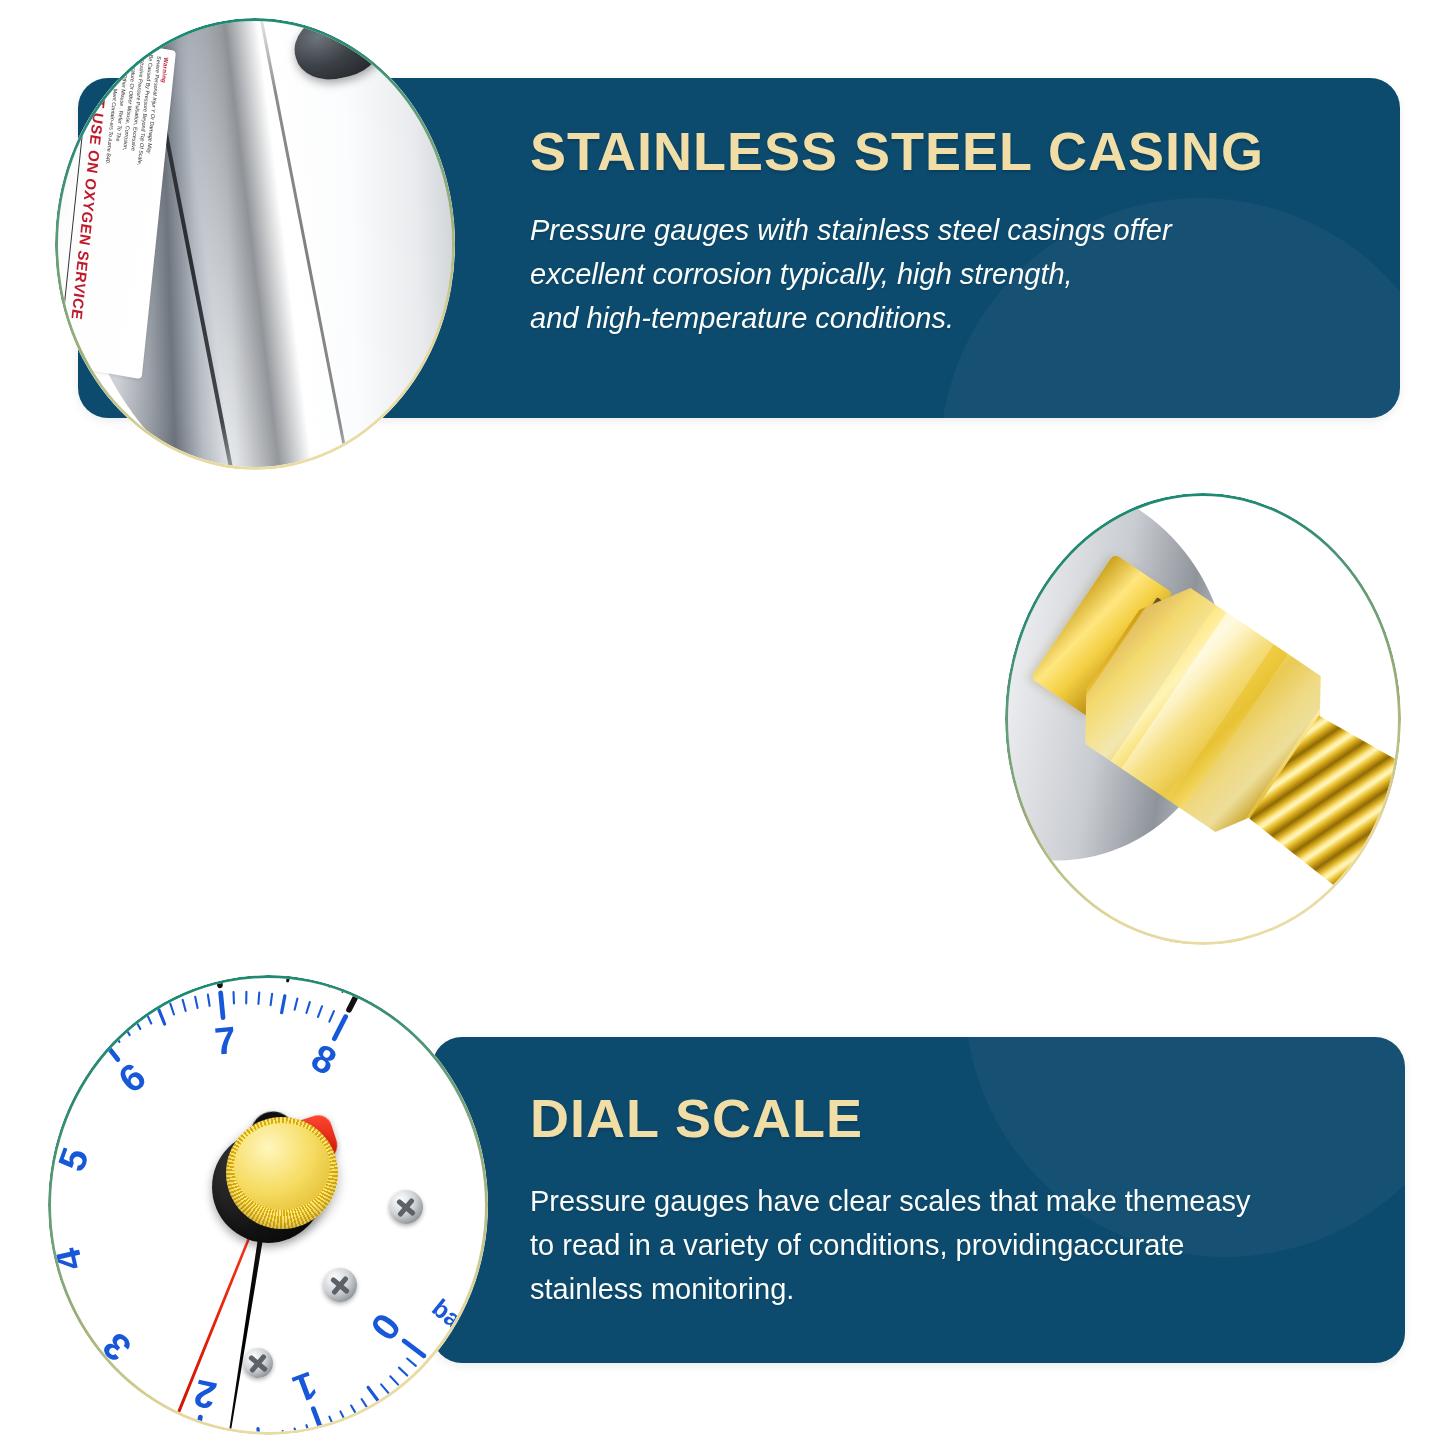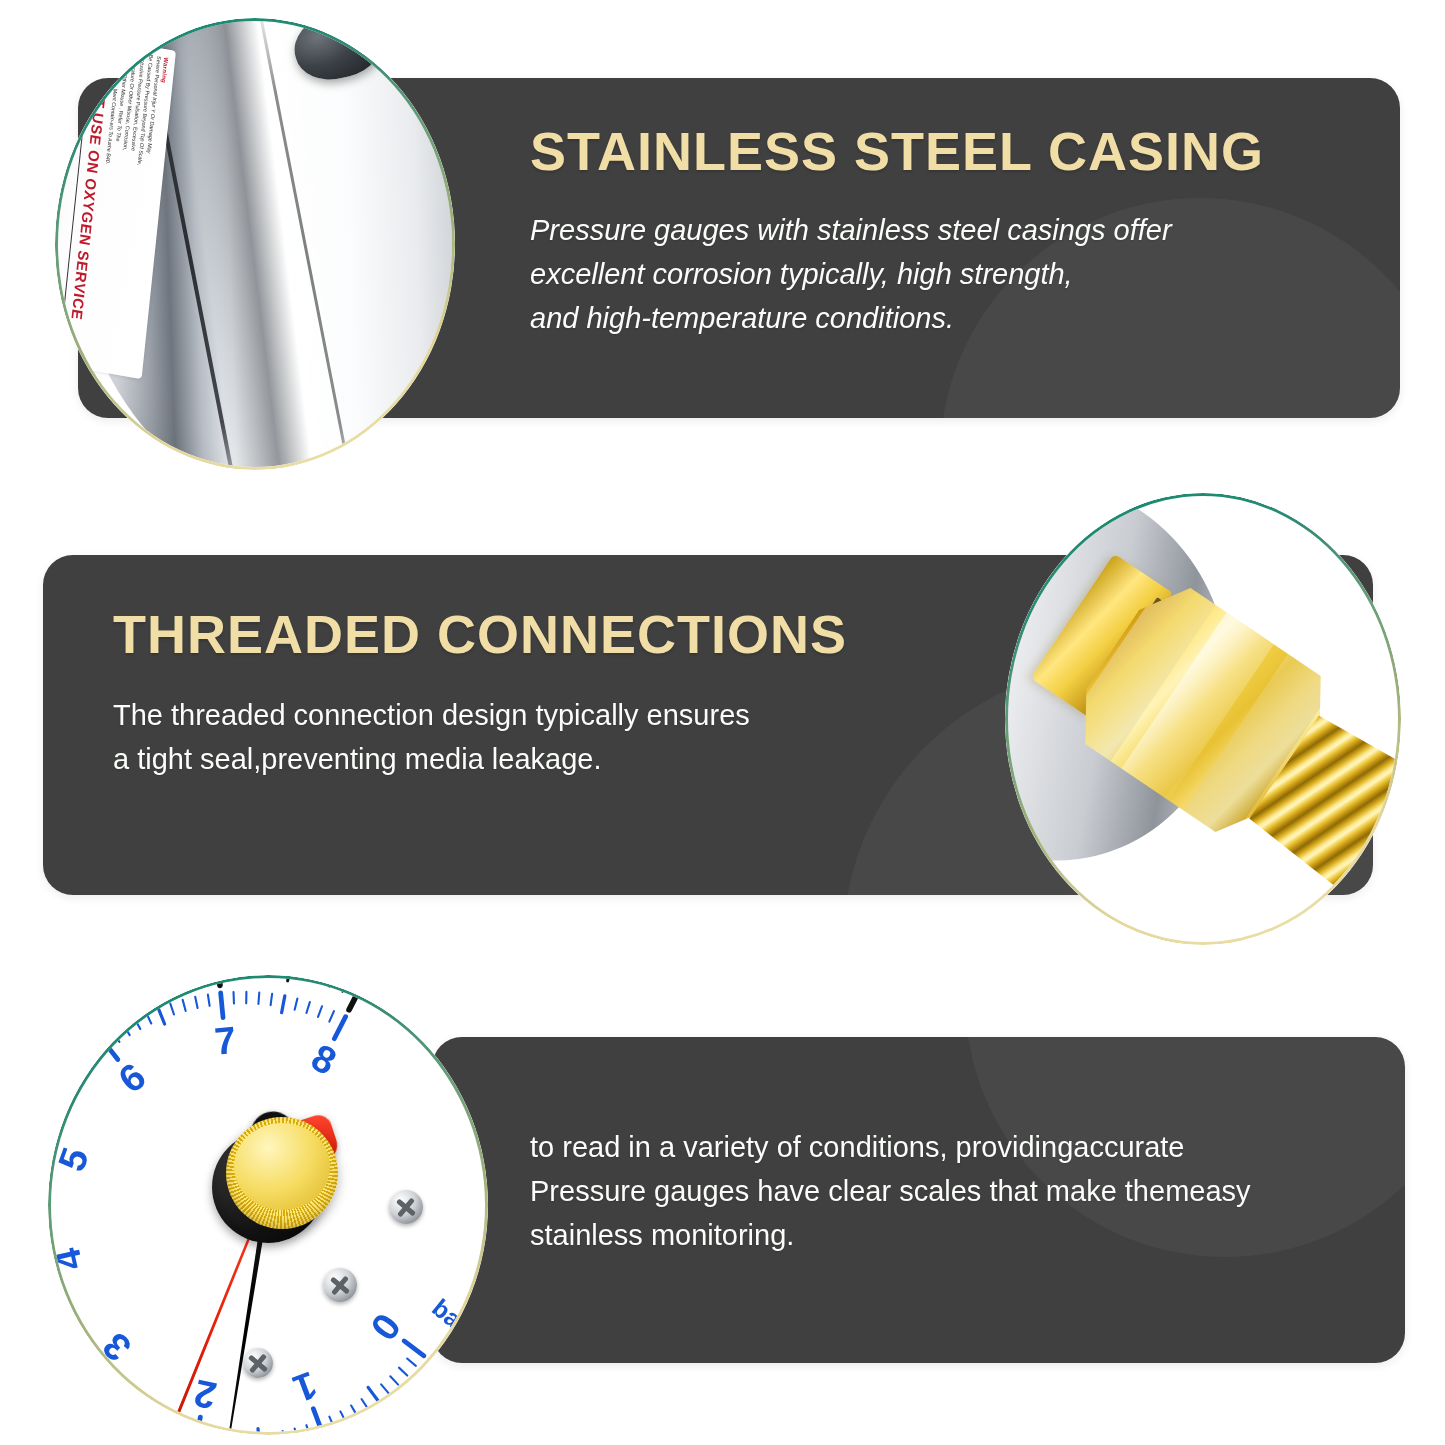--- a/index.html
+++ b/index.html
@@ -4,21 +4,21 @@
 <style>
   * { margin:0; padding:0; box-sizing:border-box; }
   html,body { width:1445px; height:1445px; background:#ffffff; overflow:hidden; }
   body { font-family:"Liberation Sans", sans-serif; position:relative; }
 
   .stage { position:absolute; inset:0; width:1445px; height:1445px; background:#fff; }
 
   
   .panel {
     position:absolute;
-    background:#404040;
+    background:#0c4a6e;
     border-radius:30px;
     overflow:hidden;
     box-shadow:0 3px 10px rgba(0,0,0,0.08);
   }
   .panel::after{ 
     content:"";
     position:absolute;
     border-radius:50%;
     background:rgba(255,255,255,0.045);
     pointer-events:none;
@@ -308,29 +308,20 @@
           <div class="warn-icons">✂ ⊢</div>
           <div class="wl-foot">After Installation Cut</div>
           <div class="wl-foot">Offthe Top Or Piero</div>
           <div class="wl-foot">The Holeas Shown.</div>
         </div>
       </div>
     </div>
     <div class="ring"></div>
   </div>
 
-  <div class="panel" id="panel-2">
-    <div class="inner">
-      <div class="title">THREADED CONNECTIONS</div>
-      <div class="body-text">
-        <div>The threaded connection design typically ensures</div>
-        <div>a tight seal,preventing media leakage.</div>
-      </div>
-    </div>
-  </div>
 
   <div class="bubble" id="bubble-2">
     <div class="clip">
       <div class="brass-wrap">
         <div class="brass-disc"></div>
         <div class="brass-unit">
           <div class="collar">
             <div class="slot"></div>
           </div>
           <div class="hexnut">
@@ -342,23 +333,24 @@
             <div class="tip"></div>
           </div>
         </div>
       </div>
     </div>
     <div class="ring"></div>
   </div>
 
   <div class="panel" id="panel-3">
     <div class="inner">
+      <div class="title">DIAL SCALE</div>
       <div class="body-text">
+        <div>Pressure gauges have clear scales that make themeasy</div>
         <div>to read in a variety of conditions, providingaccurate</div>
-        <div>Pressure gauges have clear scales that make themeasy</div>
         <div>stainless monitoring.</div>
       </div>
     </div>
   </div>
 
   <div class="bubble" id="bubble-3">
     <div class="clip">
       <div class="dial-wrap">
         <div class="dial-face"></div>
         <div class="dial-bezel"></div>

